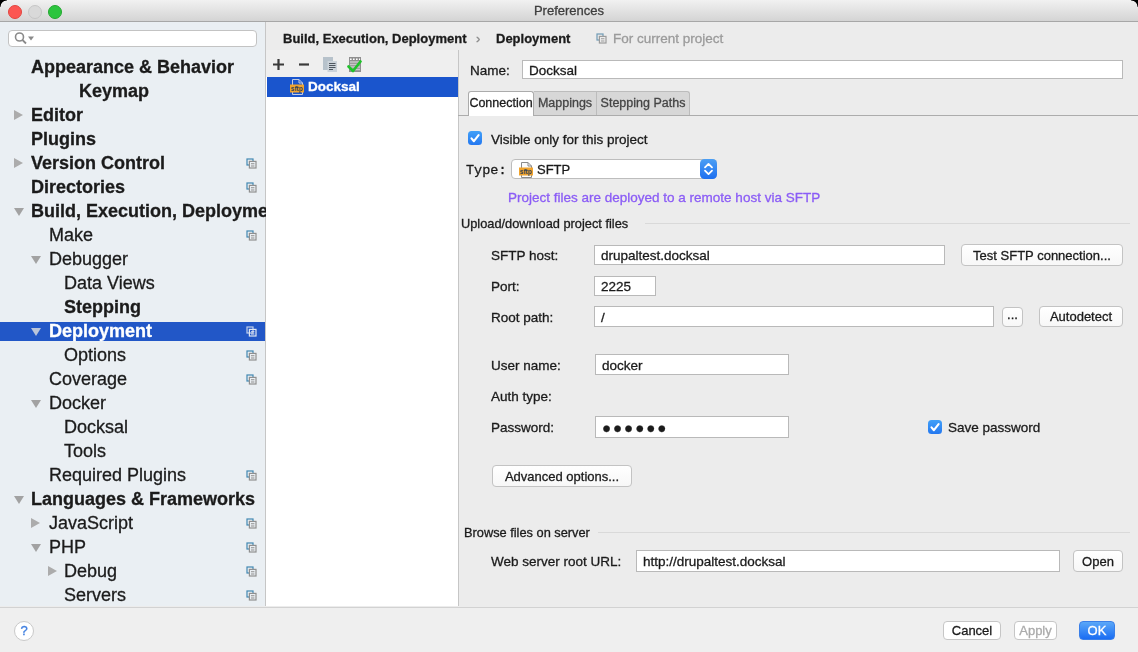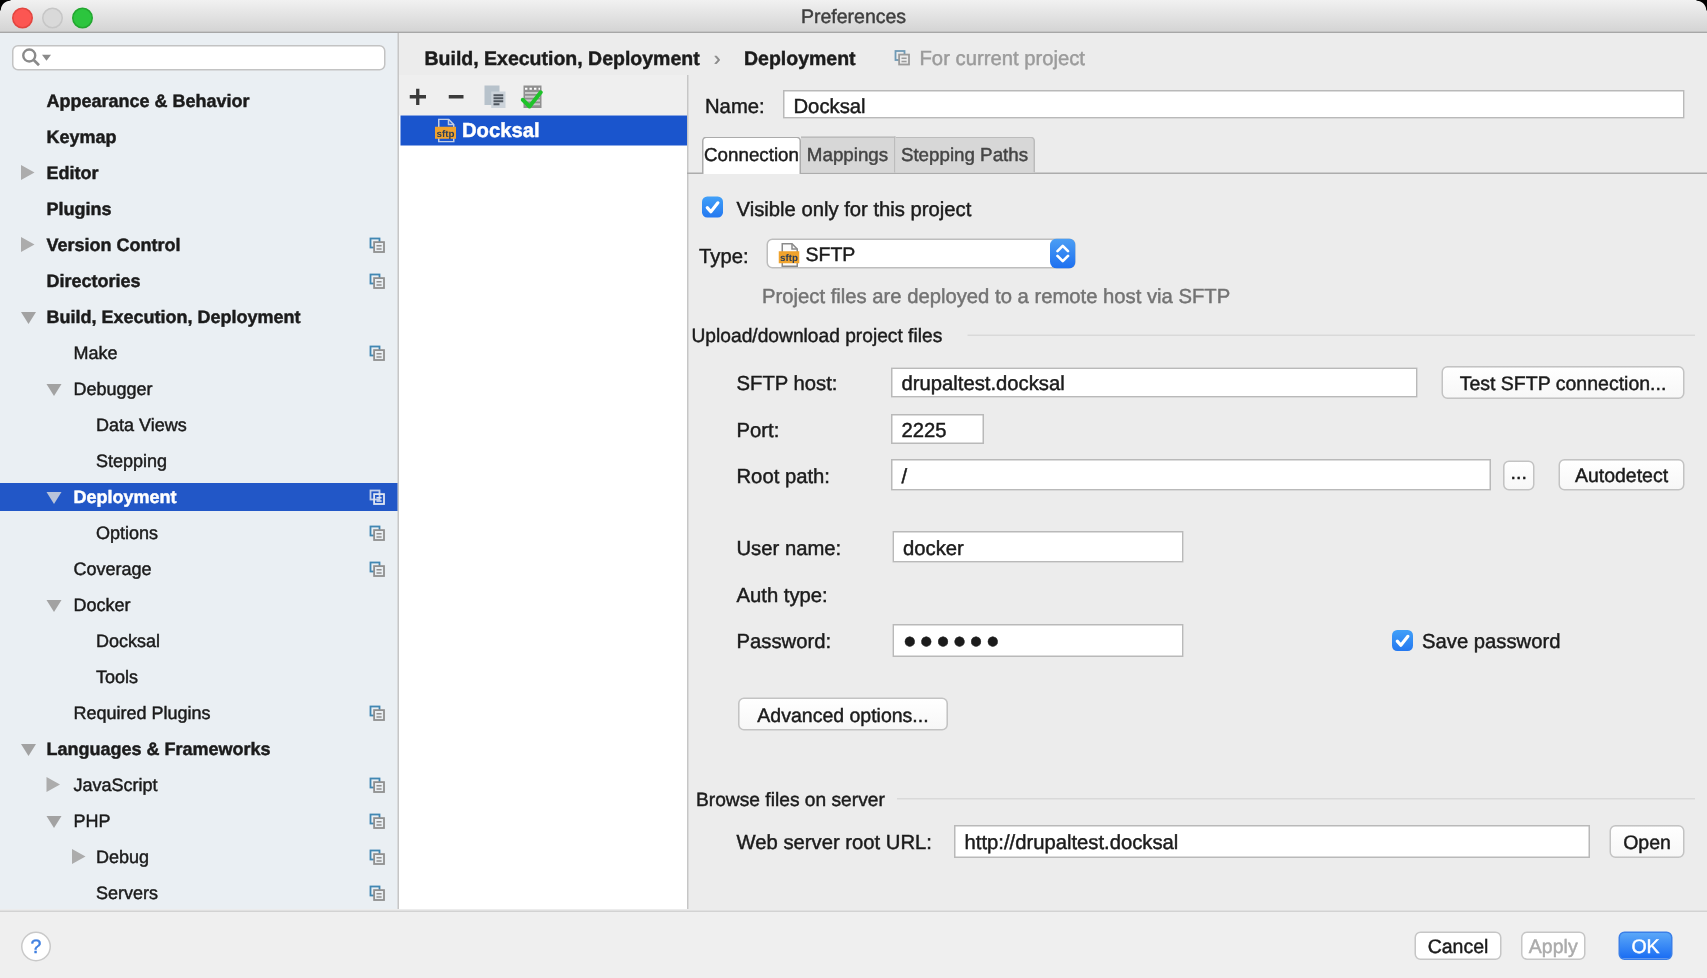--- a/index.html
+++ b/index.html
@@ -17,21 +17,21 @@
 #corner-l{left:0;top:0;width:7px;height:7px;
   background:radial-gradient(circle at 7px 7px,rgba(0,0,0,0) 6.2px,#000 6.8px);}
 #corner-r{right:0;top:0;width:7px;height:7px;
   background:radial-gradient(circle at 0 7px,rgba(0,0,0,0) 6.2px,#000 6.8px);}
 
 #sidebar{left:0;top:22px;width:265px;height:584px;background:#eaeff3;
   border-right:1px solid #c6c6c6;}
 #search{left:8px;top:8px;width:247px;height:15px;background:#fff;
   border:1px solid #c3c3c3;border-radius:4px;}
 .trow{position:absolute;left:0;width:265px;height:24px;line-height:24px;
-  font-size:12px;color:#1b1b1b;white-space:nowrap;}
+  font-size:18px;color:#1b1b1b;white-space:nowrap;}
 .trow.sel{background:linear-gradient(180deg,rgba(0,0,0,0) 0 3px,#2257c7 3px 22px,rgba(0,0,0,0) 22px);color:#fff;}
 .tt{position:absolute;}
 .arr{position:absolute;top:8px;width:0;height:0;}
 .arr.c{border-left:9px solid #acacac;border-top:5px solid transparent;border-bottom:5px solid transparent;top:7px;}
 .arr.e{border-top:8px solid #a2a2a2;border-left:5px solid transparent;border-right:5px solid transparent;top:8.5px;}
 .arr.es{border-top:8px solid #b9c4da;border-left:5px solid transparent;border-right:5px solid transparent;top:8.5px;}
 .pp{position:absolute;left:246px;top:7px;}
 
 #crumbs{left:282px;top:22px;width:856px;height:28px;font-size:13px;color:#1b1b1b;line-height:33px;}
 
@@ -76,21 +76,21 @@
       <svg width="26" height="13" viewBox="0 0 26 13" style="position:absolute;left:5px;top:1px;">
         <circle cx="5.5" cy="5" r="4" fill="none" stroke="#8a8a8a" stroke-width="1.6"></circle>
         <path d="M8.5 8 L12 11.5" stroke="#8a8a8a" stroke-width="1.8"></path>
         <path d="M14 4.5h6l-3 4z" fill="#8a8a8a"></path>
       </svg>
     </div>
 <div id="tree">
 <div class="trow" style="top:33px;">
         <span class="tt" style="left:31px;font-weight:bold;">Appearance &amp; Behavior</span>
       </div>
-<div class="trow" style="top:57px;">
+<div class="trow" style="top:57px;margin-left:48px;">
         <span class="tt" style="left:31px;font-weight:bold;">Keymap</span>
       </div>
 <div class="trow" style="top:81px;">
         <span class="arr c" style="left:14px;"></span>
         <span class="tt" style="left:31px;font-weight:bold;">Editor</span>
       </div>
 <div class="trow" style="top:105px;">
         <span class="tt" style="left:31px;font-weight:bold;">Plugins</span>
       </div>
 <div class="trow" style="top:129px;">
@@ -123,21 +123,21 @@
         </svg>
       </div>
 <div class="trow" style="top:225px;">
         <span class="arr e" style="left:31px;"></span>
         <span class="tt" style="left:49px;font-weight:normal;">Debugger</span>
       </div>
 <div class="trow" style="top:249px;">
         <span class="tt" style="left:64px;font-weight:normal;">Data Views</span>
       </div>
 <div class="trow" style="top:273px;">
-        <span class="tt" style="left:64px;font-weight:normal;">Stepping</span>
+        <span class="tt" style="left:64px;font-weight:bold;">Stepping</span>
       </div>
 <div class="trow sel" style="top:297px;">
         <span class="arr es" style="left:31px;"></span>
         <span class="tt" style="left:49px;font-weight:bold;">Deployment</span>
         <svg class="pp" width="11" height="11" viewBox="0 0 11 11">
           <rect x="1" y="1" width="6" height="6" fill="none" stroke="#c2cfea" stroke-width="1.2"></rect>
           <rect x="3.4" y="3.4" width="6.6" height="6.6" fill="none" stroke="#dfe6f2" stroke-width="1.2"></rect>
           <path d="M5 5.8h3.4M5 8h3.4" stroke="#dfe6f2" stroke-width="1.1"></path>
         </svg>
       </div>
@@ -263,42 +263,42 @@
 <div class="sep" style="left:-1px;top:71px;width:680px;background:#acacac;"></div>
 <div class="tab" style="left:9px;width:66px;background:#fff;color:#1b1b1b;border-color:#ababab;border-bottom:0;height:25px;border-radius:3px 3px 0 0;">Connection</div>
 <div class="tab" style="left:75px;width:63px;border-left:0;border-bottom:0;border-radius:0;height:24px;">Mappings</div>
 <div class="tab" style="left:138px;width:93px;border-left:0;border-bottom:0;border-radius:0 3px 0 0;height:24px;">Stepping Paths</div>
 <div class="chk" style="left:9px;top:87px;">
       <svg width="14" height="14" viewBox="0 0 14 14" style="position:absolute;left:0;top:0;">
         <path d="M3.5 7.4 L5.9 10.2 L10.6 4.2" fill="none" stroke="#fff" stroke-width="2.1" stroke-linecap="round" stroke-linejoin="round"></path>
       </svg>
     </div>
 <div class="lbl" style="left:32px;top:88px;">Visible only for this project</div>
-<div class="lbl" style="left:7px;top:119px;">Type:</div>
+<div class="lbl" style="left:7px;top:119px;font-family:Liberation Mono, monospace;">Type:</div>
 <div class="combo" style="left:52px;top:115px;width:206px;height:20px;">
       <svg width="14" height="16" viewBox="0 0 14 16" style="position:absolute;left:7px;top:2px;">
         <path d="M2.5 0.5h6.5L12.5 4v11.5h-10z" fill="#fbfbfb" stroke="#8a8a8a"></path>
         <path d="M9 0.5v3.5h3.5" fill="none" stroke="#8a8a8a"></path>
         <rect x="0" y="5.5" width="14" height="8" fill="#f0a32d"></rect>
         <text x="7" y="12" font-size="6.5" font-weight="bold" fill="#2c3e57" text-anchor="middle" font-family="Liberation Sans">sftp</text>
       </svg>
       <svg width="17" height="20" viewBox="0 0 17 20" style="position:absolute;right:-1px;top:-1px;">
         <rect x="0" y="0" width="17" height="20" rx="4.5" fill="url(#g1)"></rect>
         <defs>
           <linearGradient id="g1" x1="0" y1="0" x2="0" y2="1">
             <stop offset="0" stop-color="#4c9ff4"></stop>
             <stop offset="1" stop-color="#1d6ff0"></stop>
           </linearGradient>
         </defs>
         <path d="M5 8.4 L8.5 4.9 L12 8.4" fill="none" stroke="#fff" stroke-width="1.8" stroke-linecap="round" stroke-linejoin="round"></path>
         <path d="M5 11.6 L8.5 15.1 L12 11.6" fill="none" stroke="#fff" stroke-width="1.8" stroke-linecap="round" stroke-linejoin="round"></path>
       </svg>
       <span style="position:absolute;left:25px;top:2px;font-size:13px;">SFTP</span>
     </div>
-<div class="lbl" style="left:49px;top:146px;color:#737373;">Project files are deployed to a remote host via SFTP</div>
+<div class="lbl" style="left:49px;top:146px;color:#8b5cf6;">Project files are deployed to a remote host via SFTP</div>
 <div class="lbl" style="left:2px;top:172px;font-size:12.8px;">Upload/download project files</div>
 <div class="sep" style="left:186px;top:179px;width:485px;"></div>
 <div class="lbl" style="left:32px;top:204px;">SFTP host:</div>
 <div class="inp" style="left:135px;top:201px;width:351px;height:20px;line-height:20px;">drupaltest.docksal</div>
 <div class="btn" style="left:502px;top:200px;width:162px;height:22px;line-height:21px;">Test SFTP connection...</div>
 <div class="lbl" style="left:32px;top:235px;">Port:</div>
 <div class="inp" style="left:135px;top:232px;width:62px;height:20px;line-height:20px;">2225</div>
 <div class="lbl" style="left:32px;top:266px;">Root path:</div>
 <div class="inp" style="left:135px;top:262px;width:400px;height:21px;line-height:21px;">/</div>
 <div class="btn" style="left:543px;top:263px;width:21px;height:20px;line-height:14px;">...</div>

